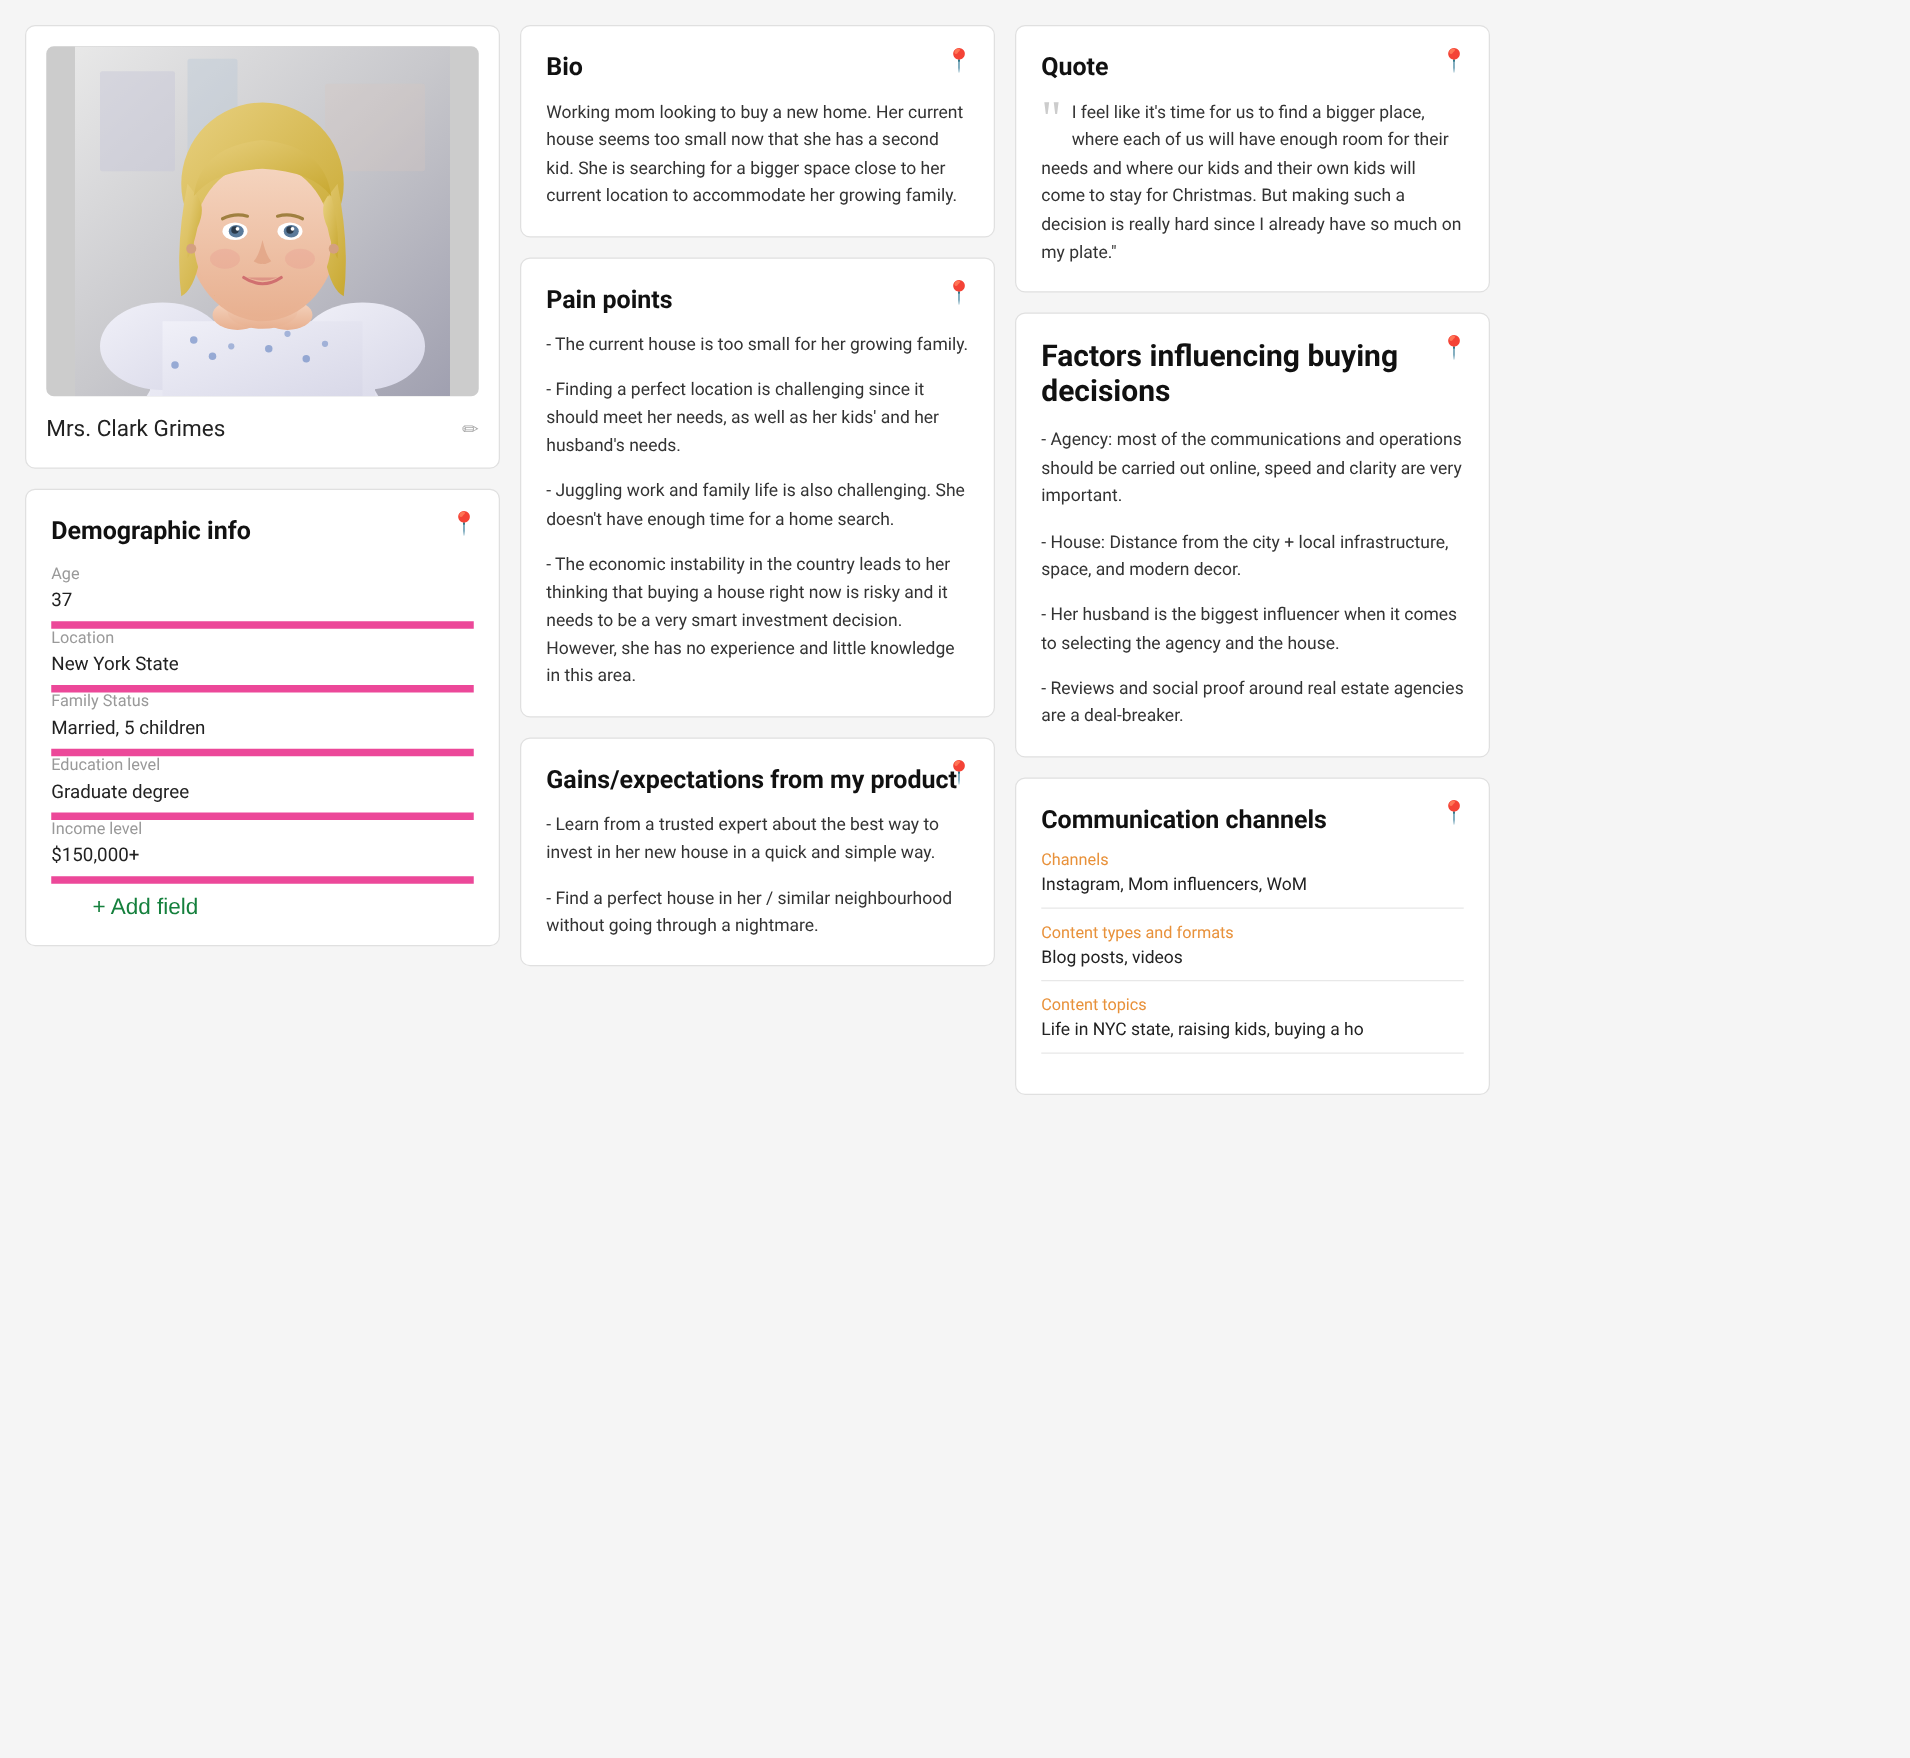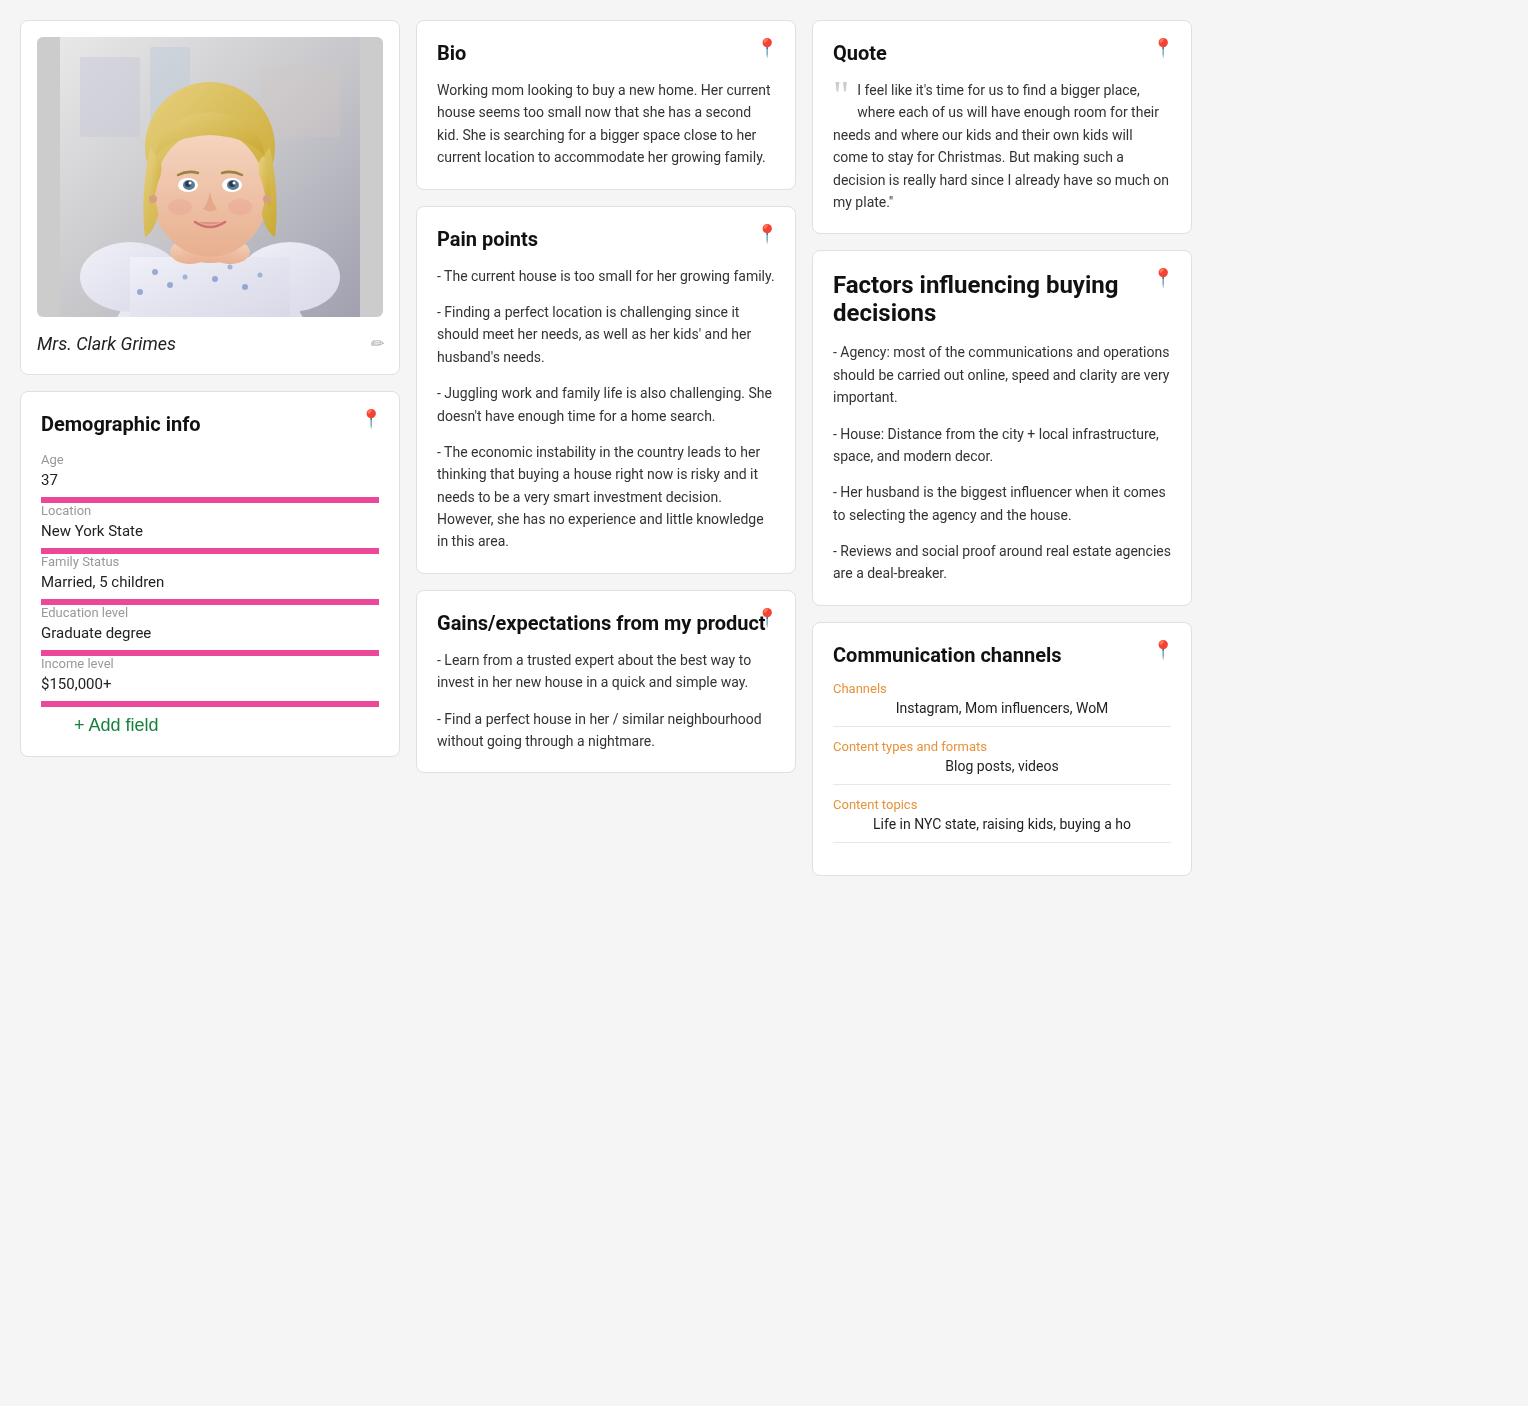--- a/index.html
+++ b/index.html
@@ -56,21 +56,20 @@
       font-size: 18px;
       cursor: pointer;
     }
     
     .profile-card {
       background: #fff;
       border: 1px solid #e0e0e0;
       border-radius: 8px;
       padding: 16px;
       position: relative;
-      font-style: italic;
     }
     .profile-img-container {
       width: 100%;
       height: 280px;
       background: #ccc;
       border-radius: 6px;
       overflow: hidden;
       margin-bottom: 12px;
     }
     
@@ -159,21 +158,20 @@
     .comm-label {
       font-size: 13px;
       color: #e8913a;
       margin-bottom: 4px;
     }
     .comm-value {
       font-size: 14px;
       color: #222;
       padding-bottom: 10px;
       border-bottom: 1px solid #e8e8e8;
-      text-align: center;
     }
     
     .bullet-section {
       margin-bottom: 14px;
     }
     .bullet-section:last-child {
       margin-bottom: 0;
     }
   </style>
 </head>

